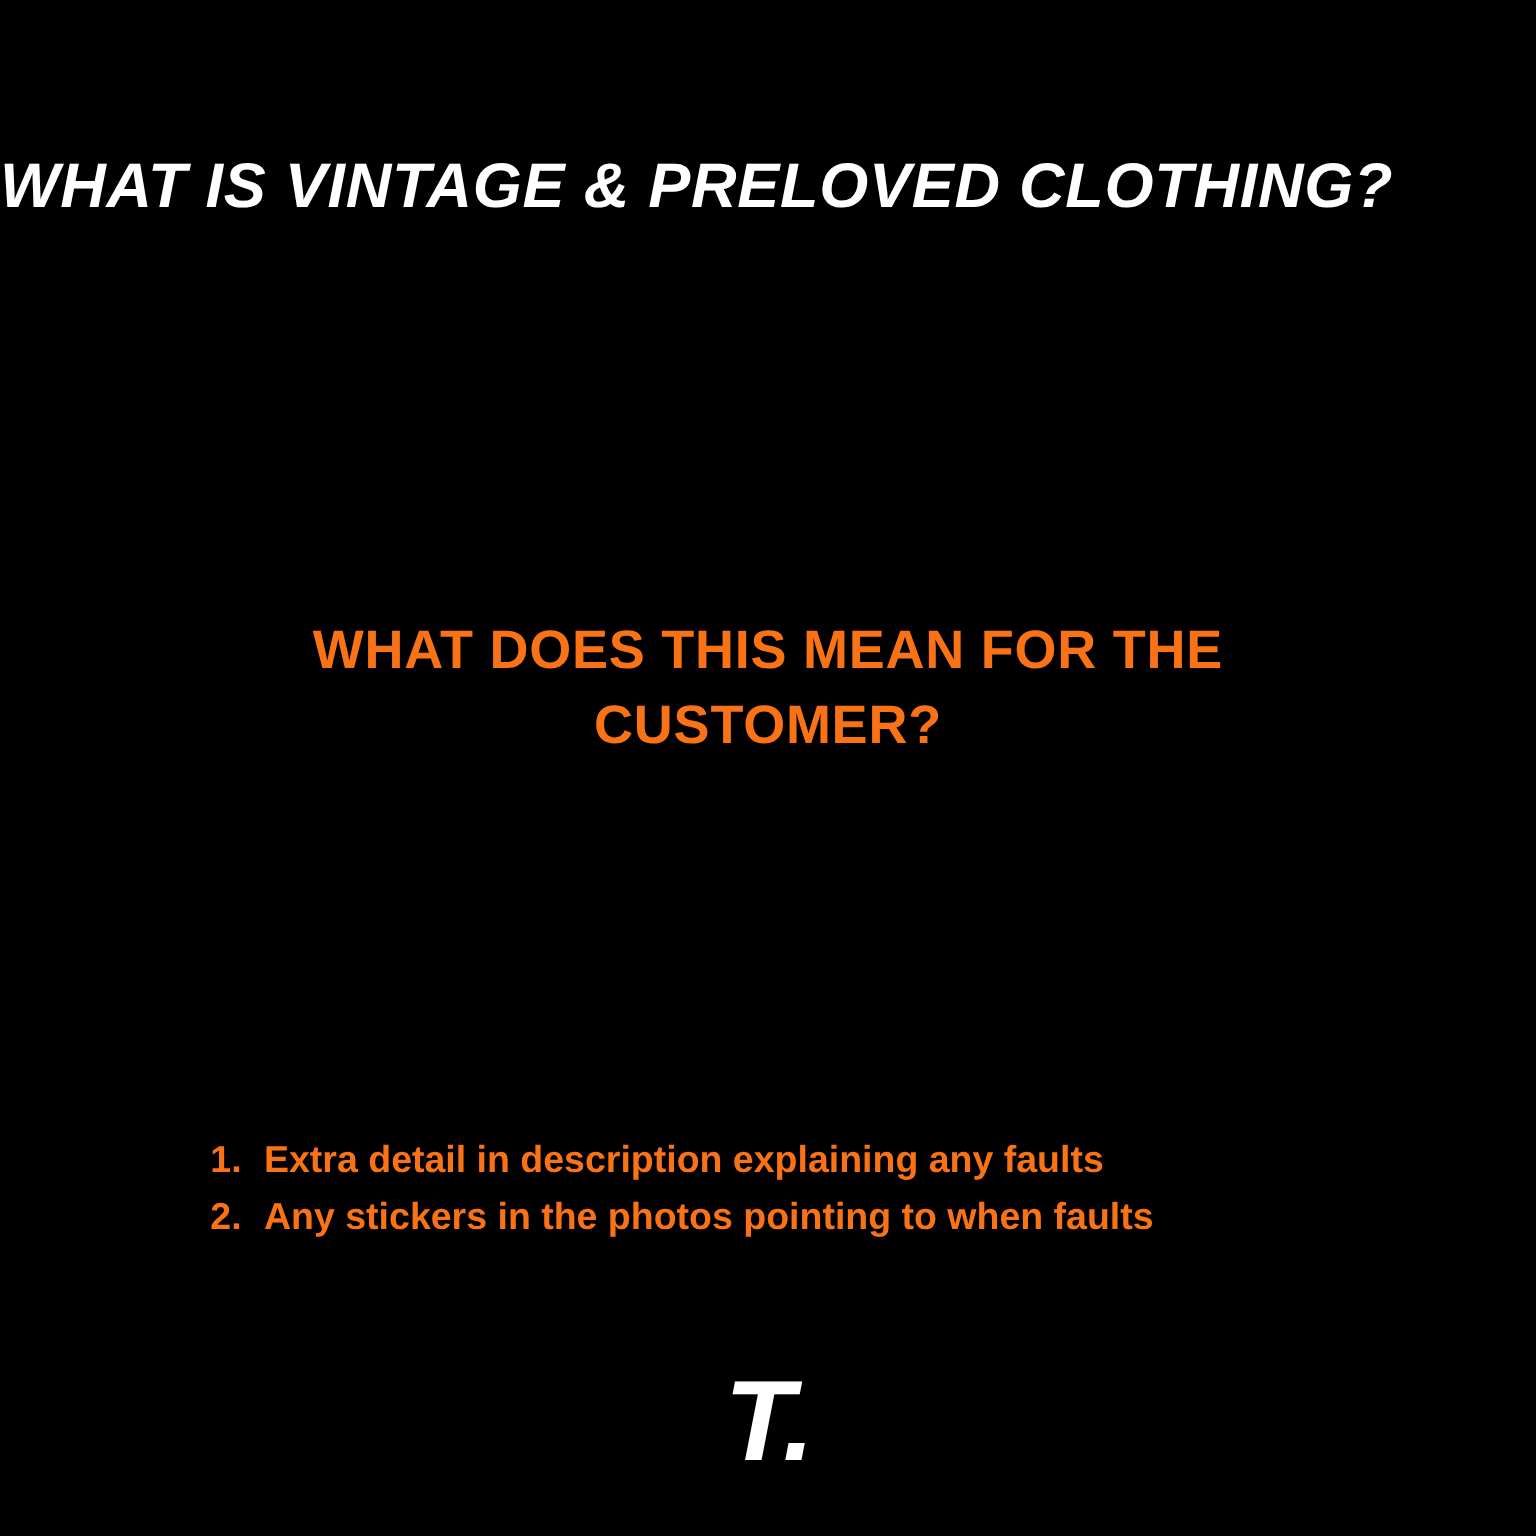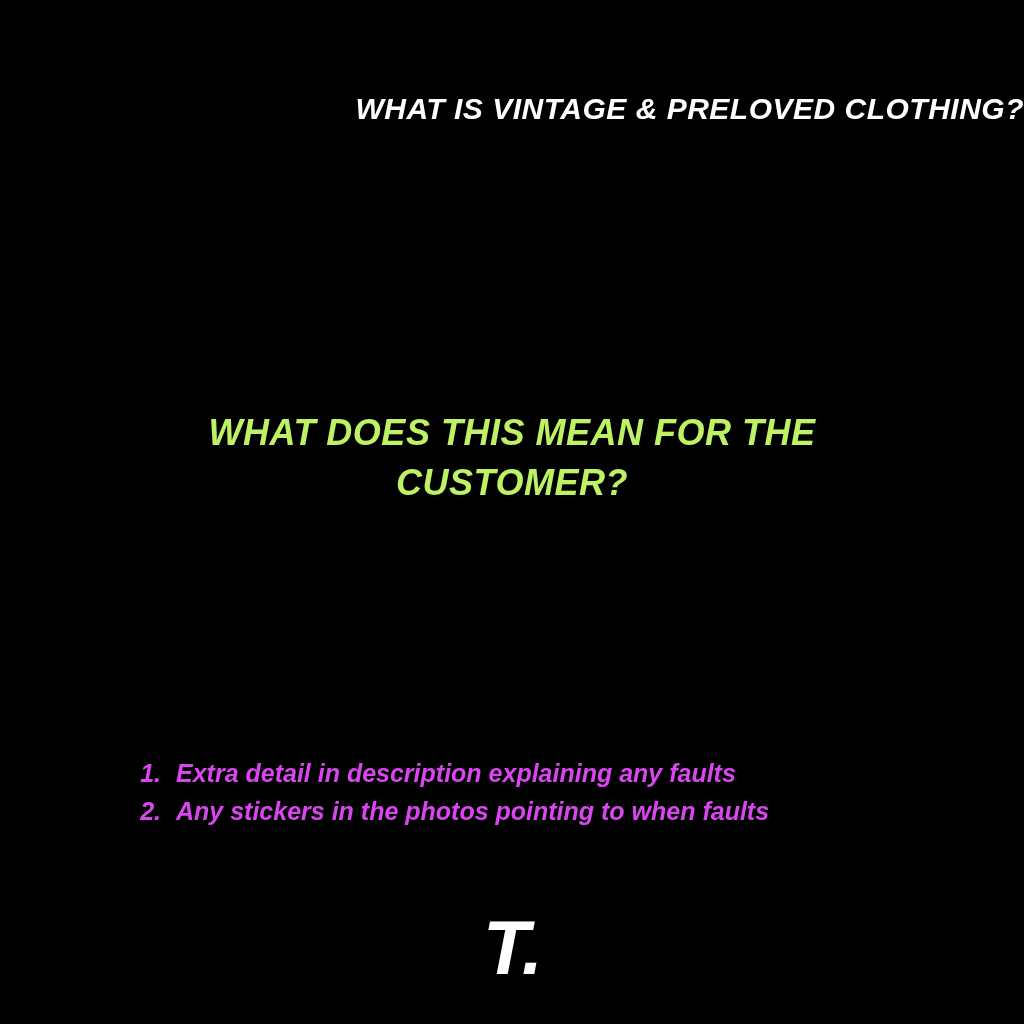--- a/index.html
+++ b/index.html
@@ -18,22 +18,22 @@
     position: relative;
     width: 1024px;
     height: 1024px;
     box-sizing: border-box;
   }
   .heading-main {
     position: absolute;
     top: 72px;
     left: 0;
     width: 1024px;
-    text-align: right;
-    font-size: 30px;
+    text-align: left;
+    font-size: 42px;
     font-weight: bold;
     font-style: italic;
     letter-spacing: 0.5px;
     color: #ffffff;
     font-family: "Liberation Sans", sans-serif;
   }
   .para {
     position: absolute;
     left: 96px;
     width: 836px;
@@ -46,38 +46,36 @@
   .para-1 { top: 192px; }
   .heading-sub {
     position: absolute;
     top: 378px;
     left: 112px;
     width: 800px;
     text-align: center;
     font-size: 36px;
     line-height: 50px;
     font-weight: bold;
-    font-style: italic;
     letter-spacing: 0.5px;
-    color: #bef264;
+    color: #f97316;
   }
   .para-2 { top: 530px; }
   .para-3 { top: 682px; }
   .list {
     position: absolute;
     top: 754px;
     left: 120px;
     width: 820px;
     margin: 0;
     padding: 0 0 0 48px;
     font-size: 25px;
     line-height: 38px;
     font-weight: bold;
-    font-style: italic;
-    color: #d946ef;
+    color: #f97316;
   }
   .list li {
     padding-left: 8px;
   }
   .logo {
     position: absolute;
     left: 0;
     bottom: 38px;
     width: 1024px;
     text-align: center;

